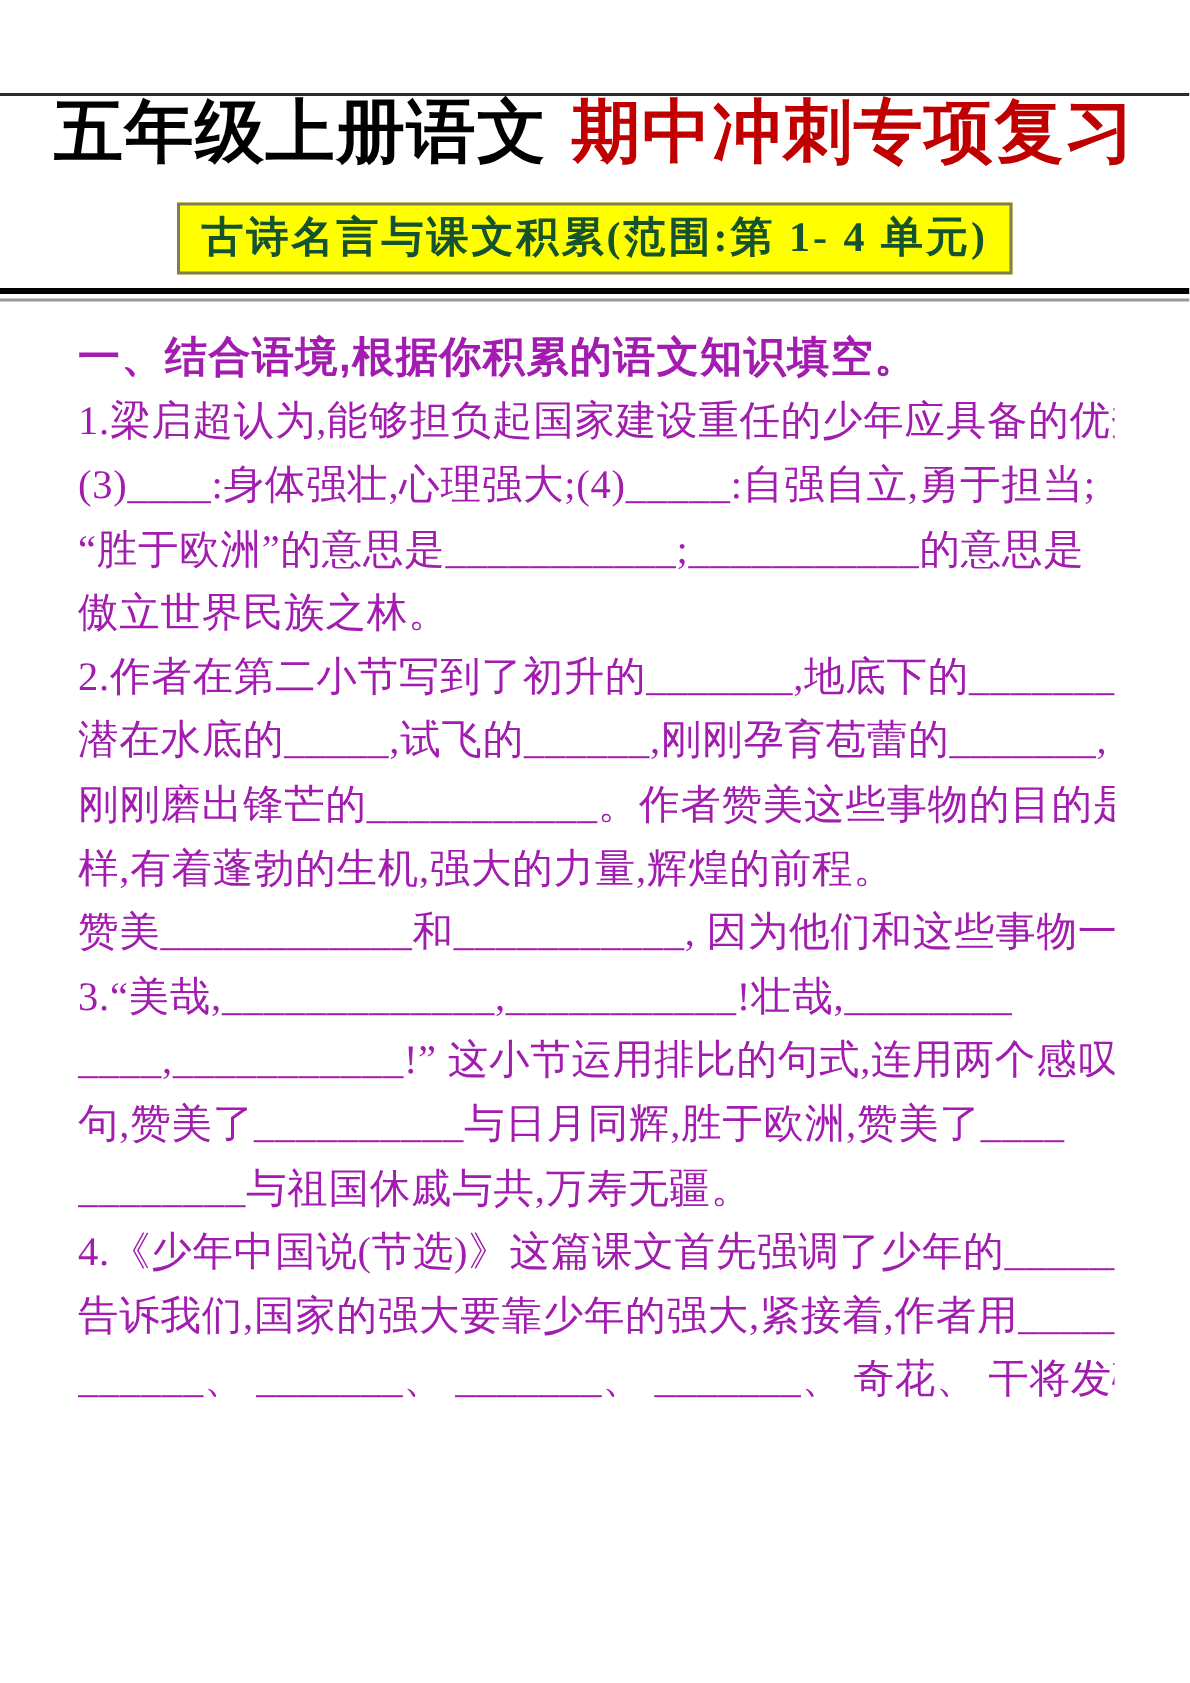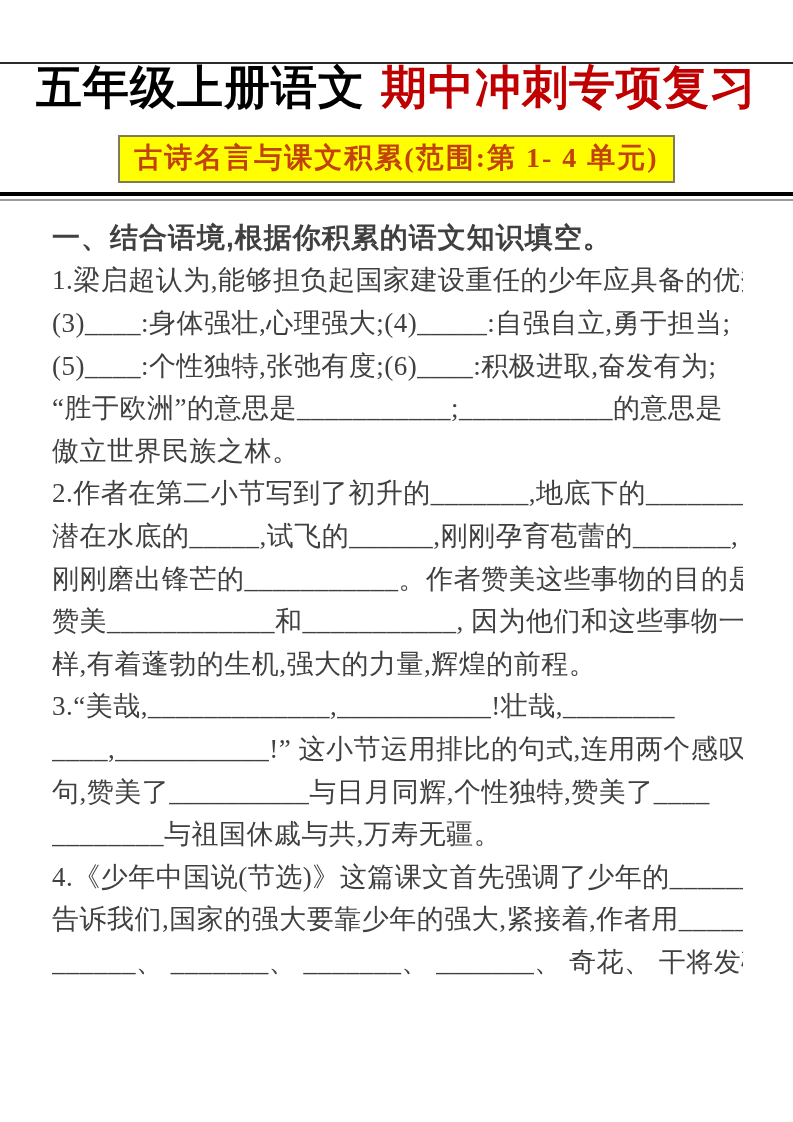--- a/index.html
+++ b/index.html
@@ -42,21 +42,21 @@
     margin-left: 16px;
   }
   .subtitle-wrap {
     text-align: center;
     margin-top: 20px;
   }
   .subtitle {
     display: inline-block;
     background: #ffff00;
     border: 2px solid #7d7d5a;
-    color: #c2410c;
+    color: #14532d;
     font-size: 28px;
     font-weight: bold;
     padding: 2px 14px 4px 14px;
     letter-spacing: 2px;
     white-space: nowrap;
   }
   .double-rule {
     margin-top: 9px;
     width: 100%;
   }
@@ -65,21 +65,21 @@
     background: #000000;
   }
   .double-rule .rule-thin {
     height: 2px;
     background: #9a9a9a;
     margin-top: 3px;
   }
   .content {
     margin: 16px 50px 0 52px;
     font-size: 27px;
-    color: #404040;
+    color: #a21caf;
   }
   .line {
     line-height: 42.6px;
     height: 42.6px;
     white-space: nowrap;
     overflow: hidden;
     letter-spacing: 0.5px;
   }
   .line.heading {
     font-family: "Liberation Sans", "DejaVu Sans", sans-serif;
@@ -104,30 +104,29 @@
 
   <div class="double-rule">
     <div class="rule-thick"></div>
     <div class="rule-thin"></div>
   </div>
 
   <div class="content">
     <div class="line heading">一、结合语境,根据你积累的语文知识填空。</div>
     <div class="line">1.梁启超认为,能够担负起国家建设重任的少年应具备的优秀品</div>
     <div class="line">(3)____:身体强壮,心理强大;(4)_____:自强自立,勇于担当;</div>
-    <div class="line">(5)____:个性独特,张弛有度;(6)____:积极进取,奋发有为;</div>
     <div class="line">“胜于欧洲”的意思是___________;___________的意思是</div>
     <div class="line">傲立世界民族之林。</div>
     <div class="line">2.作者在第二小节写到了初升的_______,地底下的_______,</div>
     <div class="line">潜在水底的_____,试飞的______,刚刚孕育苞蕾的_______,</div>
     <div class="line">刚刚磨出锋芒的___________。作者赞美这些事物的目的是为了</div>
+    <div class="line">样,有着蓬勃的生机,强大的力量,辉煌的前程。</div>
     <div class="line">赞美____________和___________,  因为他们和这些事物一</div>
-    <div class="line">样,有着蓬勃的生机,强大的力量,辉煌的前程。</div>
     <div class="line">3.“美哉,_____________,___________!壮哉,________</div>
     <div class="line">____,___________!” 这小节运用排比的句式,连用两个感叹</div>
-    <div class="line">句,赞美了__________与日月同辉,个性独特,赞美了____</div>
+    <div class="line">句,赞美了__________与日月同辉,胜于欧洲,赞美了____</div>
     <div class="line">________与祖国休戚与共,万寿无疆。</div>
     <div class="line">4.《少年中国说(节选)》这篇课文首先强调了少年的_______,</div>
     <div class="line">告诉我们,国家的强大要靠少年的强大,紧接着,作者用_______、</div>
     <div class="line">______、 _______、 _______、 _______、 奇花、 干将发硎等</div>
   </div>
 
 </div>
 
 </body></html>

